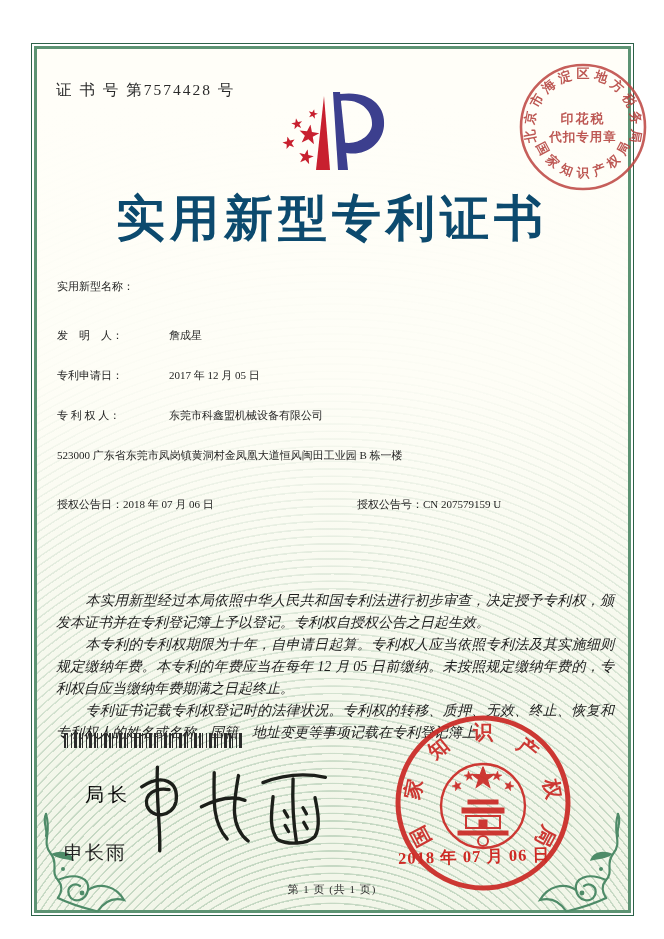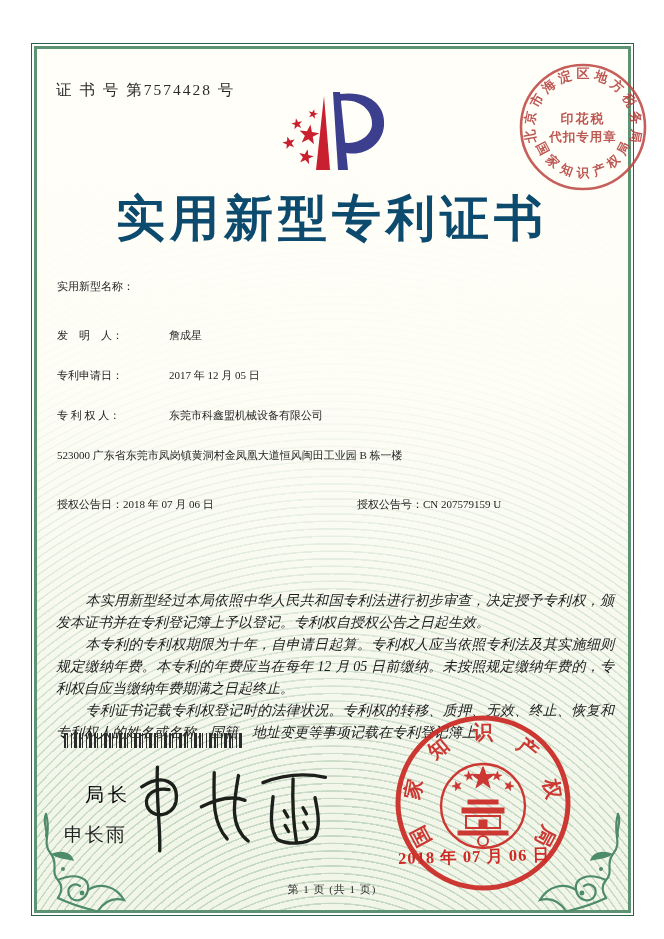--- a/index.html
+++ b/index.html
@@ -37,21 +37,21 @@
   .body-text p{margin:0;text-indent:2.1em;}
   
   .barcode{position:absolute;left:64px;top:733px;width:180px;height:15px;
     background:repeating-linear-gradient(90deg,
       #2c2c2c 0 2px, transparent 2px 3px,
       #2c2c2c 3px 4px, transparent 4px 7px,
       #2c2c2c 7px 8px, transparent 8px 10px,
       #2c2c2c 10px 13px, transparent 13px 15px);}
   
   .director-title{position:absolute;left:64px;top:782px;font-size:19px;letter-spacing:4px;color:#000000;margin-left:21px;}
-  .director-name{position:absolute;left:64px;top:822px;font-size:19px;letter-spacing:2px;color:#222;}
+  .director-name{position:absolute;left:64px;top:840px;font-size:19px;letter-spacing:2px;color:#222;}
   .autograph{position:absolute;left:128px;top:752px;width:230px;height:100px;transform:rotate(-3deg);}
   
   .tax-stamp{position:absolute;left:513px;top:57px;width:140px;height:140px;opacity:.88;}
   .tax-stamp text{fill:#b4413d;font-weight:bold;text-anchor:middle;}
   .tax-center1{font-size:13px;letter-spacing:2px;}
   .tax-center2{font-size:12.5px;letter-spacing:1px;}
   .big-seal{position:absolute;left:392px;top:712px;width:182px;height:182px;opacity:.93;}
   .big-seal text{fill:#cb2a26;font-weight:bold;text-anchor:middle;}
   .seal-date{position:absolute;left:398px;top:846px;font-size:16.5px;letter-spacing:1px;
              color:#ce2a24;transform:rotate(-1.5deg);font-weight:600;}

